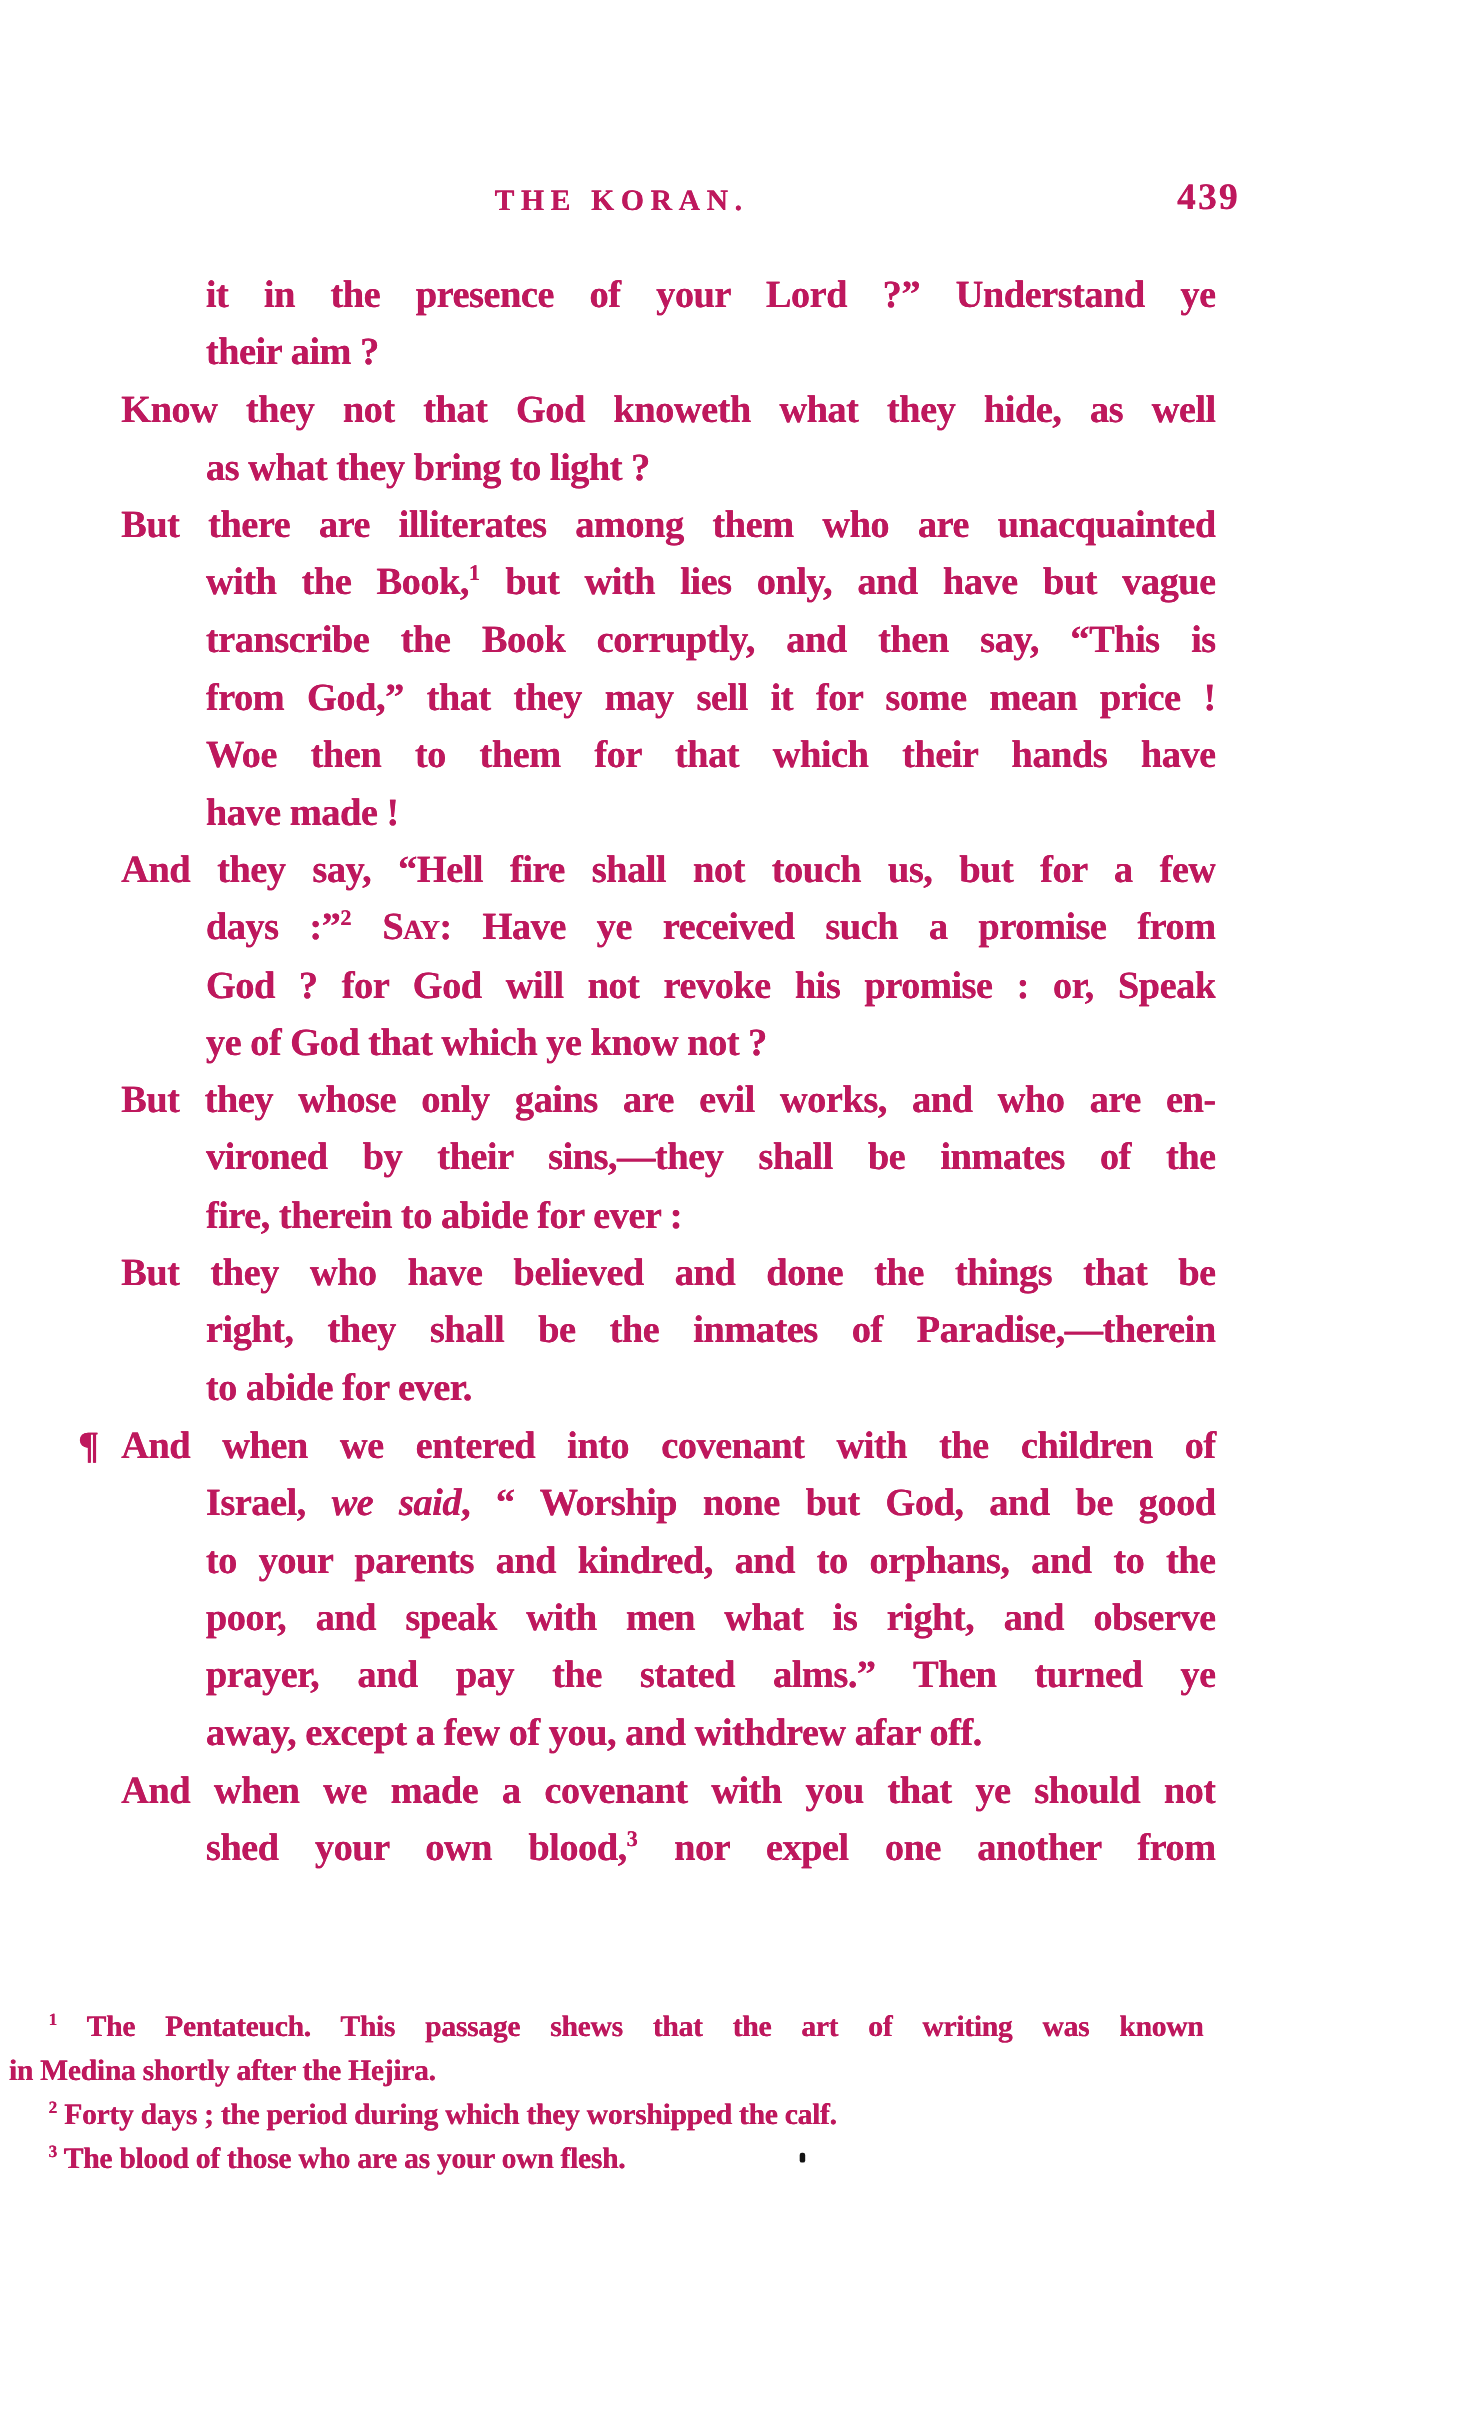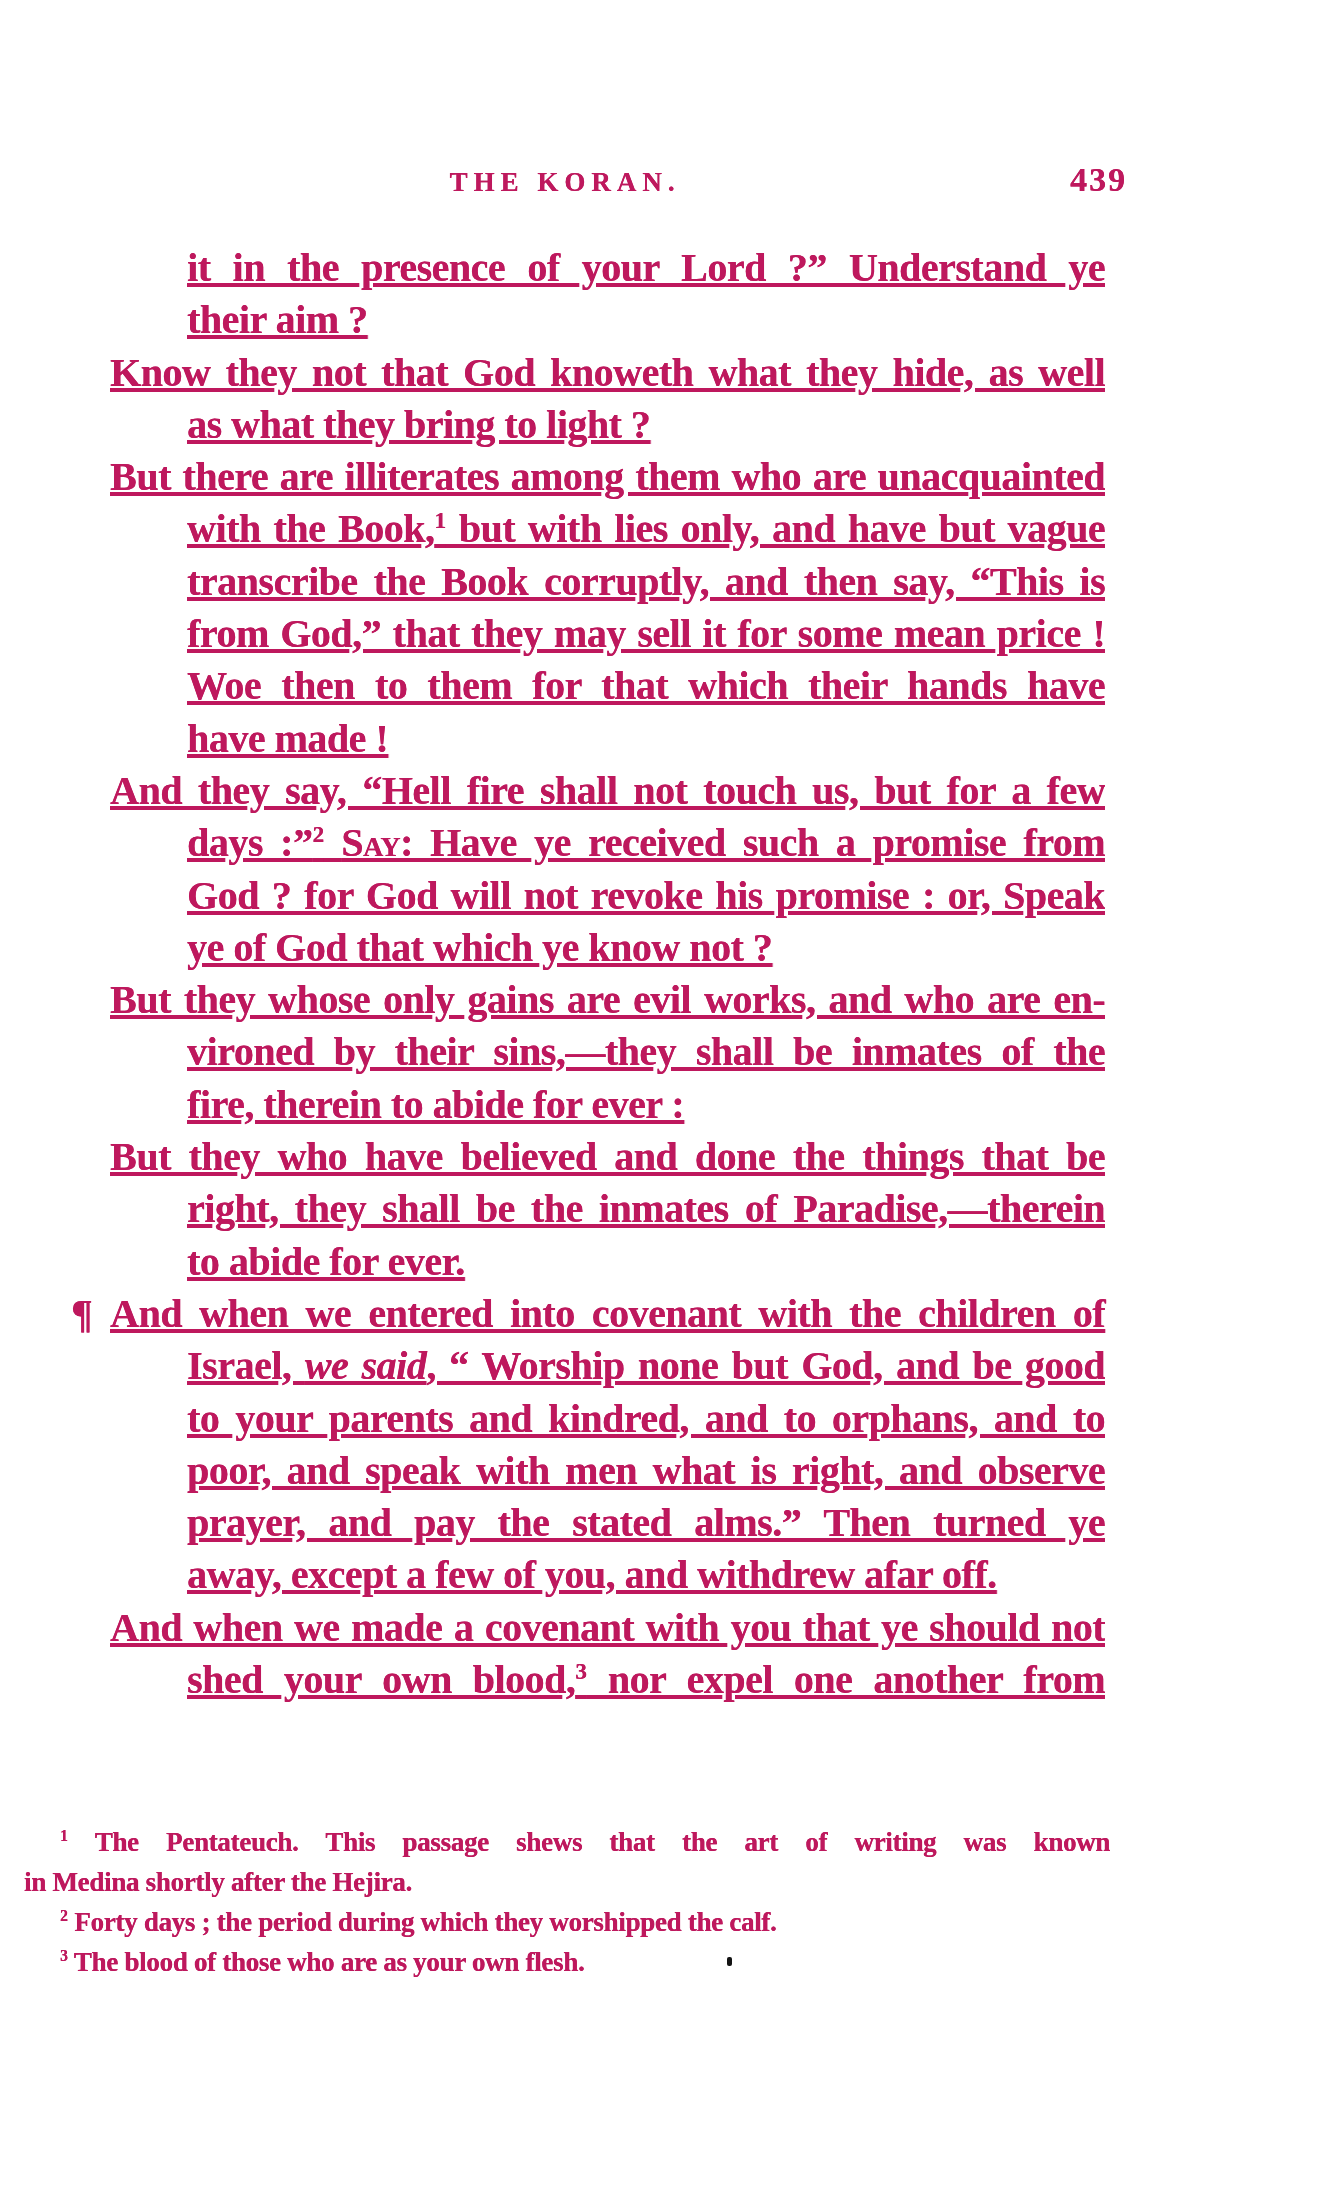--- a/index.html
+++ b/index.html
@@ -12,33 +12,33 @@
   .running-head {
     position:absolute; top:167px; left:0; width:1130px;
     text-align:center; font-size:27px; letter-spacing:6px; white-space:nowrap;
   }
   .folio {
     position:absolute; top:161px; left:1050px; width:77px;
     text-align:right; font-size:34px; letter-spacing:2px;
   }
   .body-block {
     position:absolute; left:110px; top:242px; width:995px;
-    font-size:40px; letter-spacing:-0.5px;text-decoration:underline;
+    font-size:35px; letter-spacing:-0.5px;
   }
   .line { position:relative; height:52.3px; line-height:52.3px; overflow:hidden; }
   .line.haspil { overflow:visible; }
   .line.cont { margin-left:77px; }
   .just { text-align:justify; text-align-last:justify; }
   .flush { text-align:right; text-align-last:left; }
   .pilcrow { position:absolute; left:-39px; top:0; }
   .r-i { font-style:italic; }
   .r-s { font-size:0.58em; vertical-align:super; line-height:0; letter-spacing:0; }
   .r-c { font-variant:small-caps; }
   .fn-block {
-    position:absolute; left:24px; top:1822px; width:1086px;
+    position:absolute; left:8px; top:1822px; width:1086px;
     font-size:27px; letter-spacing:-0.3px;
   }
   .fn-line { position:relative; height:40px; line-height:40px; overflow:hidden; }
   .fn-line.ind { text-indent:36px; }
   .ink-speck {
     position:absolute; left:727px; top:1957px; width:5px; height:9px;
     background:#131313; border-radius:2px;
   }
 </style>
 </head>

